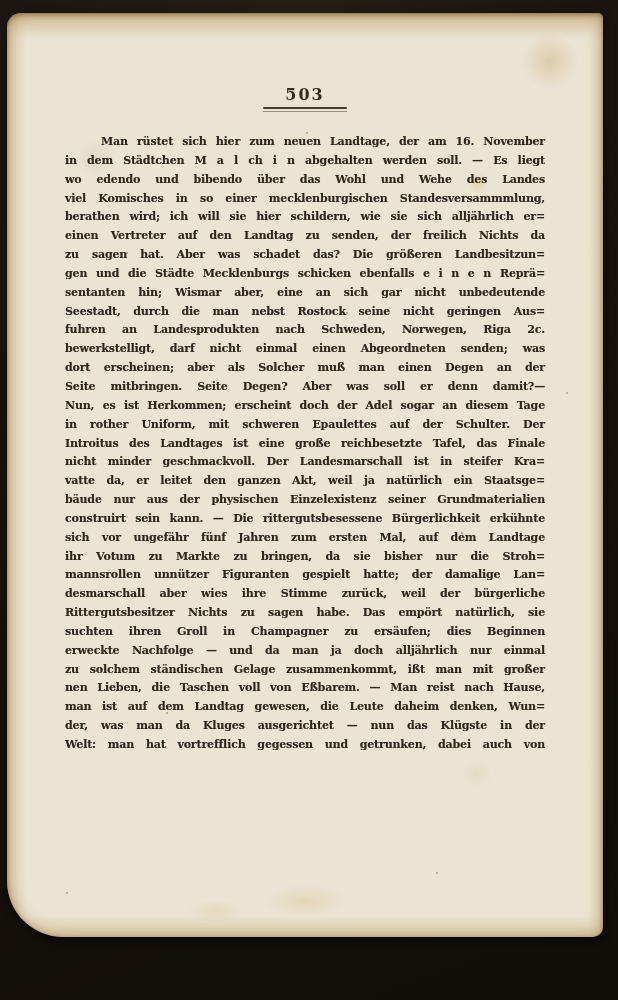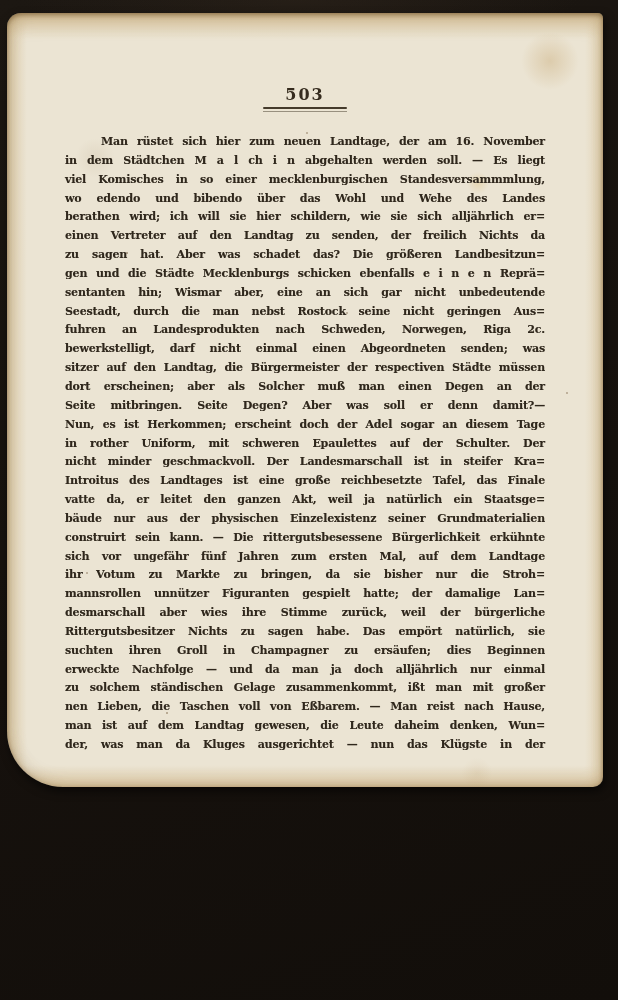--- a/index.html
+++ b/index.html
@@ -17,21 +17,21 @@
     height: 1000px;
     background:
       radial-gradient(ellipse 400px 60px at 300px 0px, rgba(70,55,40,0.25), transparent 70%),
       linear-gradient(160deg, #1c1712 0%, #16110d 55%, #120e0a 100%);
   }
   .page {
     position: absolute;
     left: 7px;
     top: 13px;
     width: 596px;
-    height: 774px;
+    height: 924px;
     border-radius: 14px 5px 10px 56px;
     background:
       radial-gradient(circle 16px at 471px 170px, rgba(216,178,92,0.28), transparent 70%),
       radial-gradient(circle 40px at 543px 48px, rgba(186,147,82,0.30), transparent 72%),
       radial-gradient(ellipse 55px 22px at 298px 888px, rgba(198,164,96,0.22), transparent 75%),
       radial-gradient(ellipse 38px 16px at 208px 898px, rgba(198,164,96,0.18), transparent 75%),
       radial-gradient(ellipse 46px 20px at 300px 948px, rgba(192,158,92,0.14), transparent 75%),
       radial-gradient(circle 28px at 88px 145px, rgba(140,110,70,0.10), transparent 70%),
       radial-gradient(circle 22px at 470px 760px, rgba(170,135,80,0.10), transparent 70%),
       linear-gradient(180deg, #dcc9a4 0px, rgba(220,201,164,0) 26px),
@@ -128,46 +128,46 @@
       <div class="pagenum">503</div>
       <div class="rule">
         <div class="rule-thick"></div>
         <div class="rule-thin"></div>
       </div>
     </div>
 
     <div class="textblock">
         <div class="line">Man rüstet sich hier zum neuen Landtage, der am 16. November</div>
         <div class="line">in dem Städtchen M a l ch i n abgehalten werden soll. — Es liegt</div>
+        <div class="line">wo edendo und bibendo über das Wohl und Wehe des Landes</div>
         <div class="line">viel Komisches in so einer mecklenburgischen Standesversammmlung,</div>
-        <div class="line">wo edendo und bibendo über das Wohl und Wehe des Landes</div>
         <div class="line">berathen wird; ich will sie hier schildern, wie sie sich alljährlich er=</div>
         <div class="line">einen Vertreter auf den Landtag zu senden, der freilich Nichts da</div>
         <div class="line">zu sagen hat. Aber was schadet das? Die größeren Landbesitzun=</div>
         <div class="line">gen und die Städte Mecklenburgs schicken ebenfalls e i n e n Reprä=</div>
         <div class="line">sentanten hin; Wismar aber, eine an sich gar nicht unbedeutende</div>
         <div class="line">Seestadt, durch die man nebst Rostock seine nicht geringen Aus=</div>
         <div class="line">fuhren an Landesprodukten nach Schweden, Norwegen, Riga 2c.</div>
         <div class="line">bewerkstelligt, darf nicht einmal einen Abgeordneten senden; was</div>
-        <div class="line">sitzer auf den Landtag, die Bürgermeister der respectiven Städte müssen</div>
         <div class="line">dort erscheinen; aber als Solcher muß man einen Degen an der</div>
         <div class="line">Seite mitbringen. Seite Degen? Aber was soll er denn damit?—</div>
         <div class="line">Nun, es ist Herkommen; erscheint doch der Adel sogar an diesem Tage</div>
         <div class="line">in rother Uniform, mit schweren Epaulettes auf der Schulter. Der</div>
+        <div class="line">Introitus des Landtages ist eine große reichbesetzte Tafel, das Finale</div>
         <div class="line">nicht minder geschmackvoll. Der Landesmarschall ist in steifer Kra=</div>
-        <div class="line">Introitus des Landtages ist eine große reichbesetzte Tafel, das Finale</div>
         <div class="line">vatte da, er leitet den ganzen Akt, weil ja natürlich ein Staatsge=</div>
         <div class="line">bäude nur aus der physischen Einzelexistenz seiner Grundmaterialien</div>
         <div class="line">construirt sein kann. — Die rittergutsbesessene Bürgerlichkeit erkühnte</div>
         <div class="line">sich vor ungefähr fünf Jahren zum ersten Mal, auf dem Landtage</div>
         <div class="line">ihr Votum zu Markte zu bringen, da sie bisher nur die Stroh=</div>
         <div class="line">mannsrollen unnützer Figuranten gespielt hatte; der damalige Lan=</div>
         <div class="line">desmarschall aber wies ihre Stimme zurück, weil der bürgerliche</div>
         <div class="line">Rittergutsbesitzer Nichts zu sagen habe. Das empört natürlich, sie</div>
         <div class="line">suchten ihren Groll in Champagner zu ersäufen; dies Beginnen</div>
         <div class="line">erweckte Nachfolge — und da man ja doch alljährlich nur einmal</div>
         <div class="line">zu solchem ständischen Gelage zusammenkommt, ißt man mit großer</div>
         <div class="line">nen Lieben, die Taschen voll von Eßbarem. — Man reist nach Hause,</div>
         <div class="line">man ist auf dem Landtag gewesen, die Leute daheim denken, Wun=</div>
         <div class="line">der, was man da Kluges ausgerichtet — nun das Klügste in der</div>
+        <div class="line">Welt: man hat vortrefflich gegessen und getrunken, dabei auch von</div>
       </div>
   </div>
 </div>
 
 </body></html>

